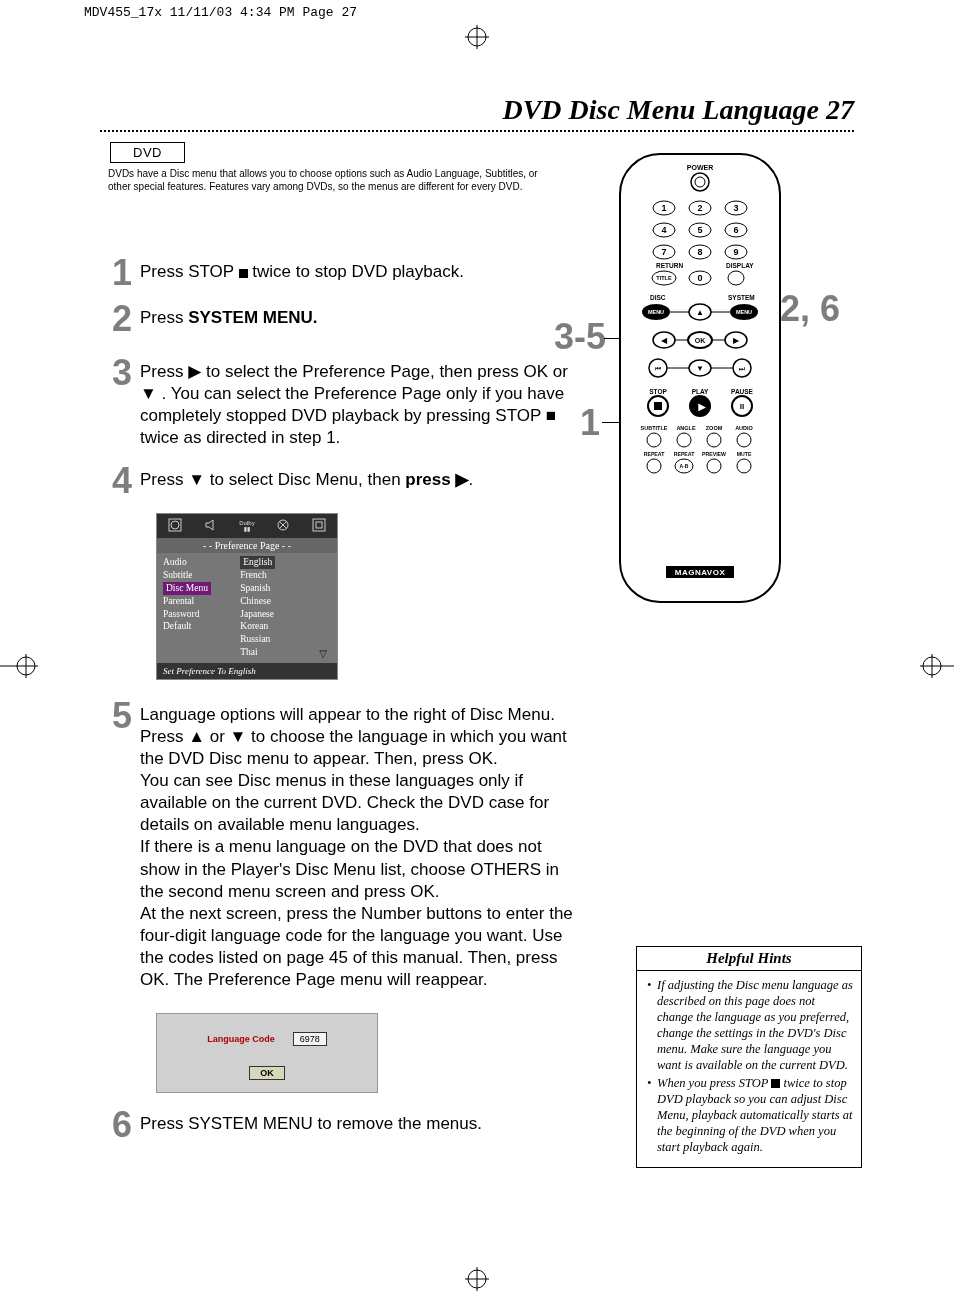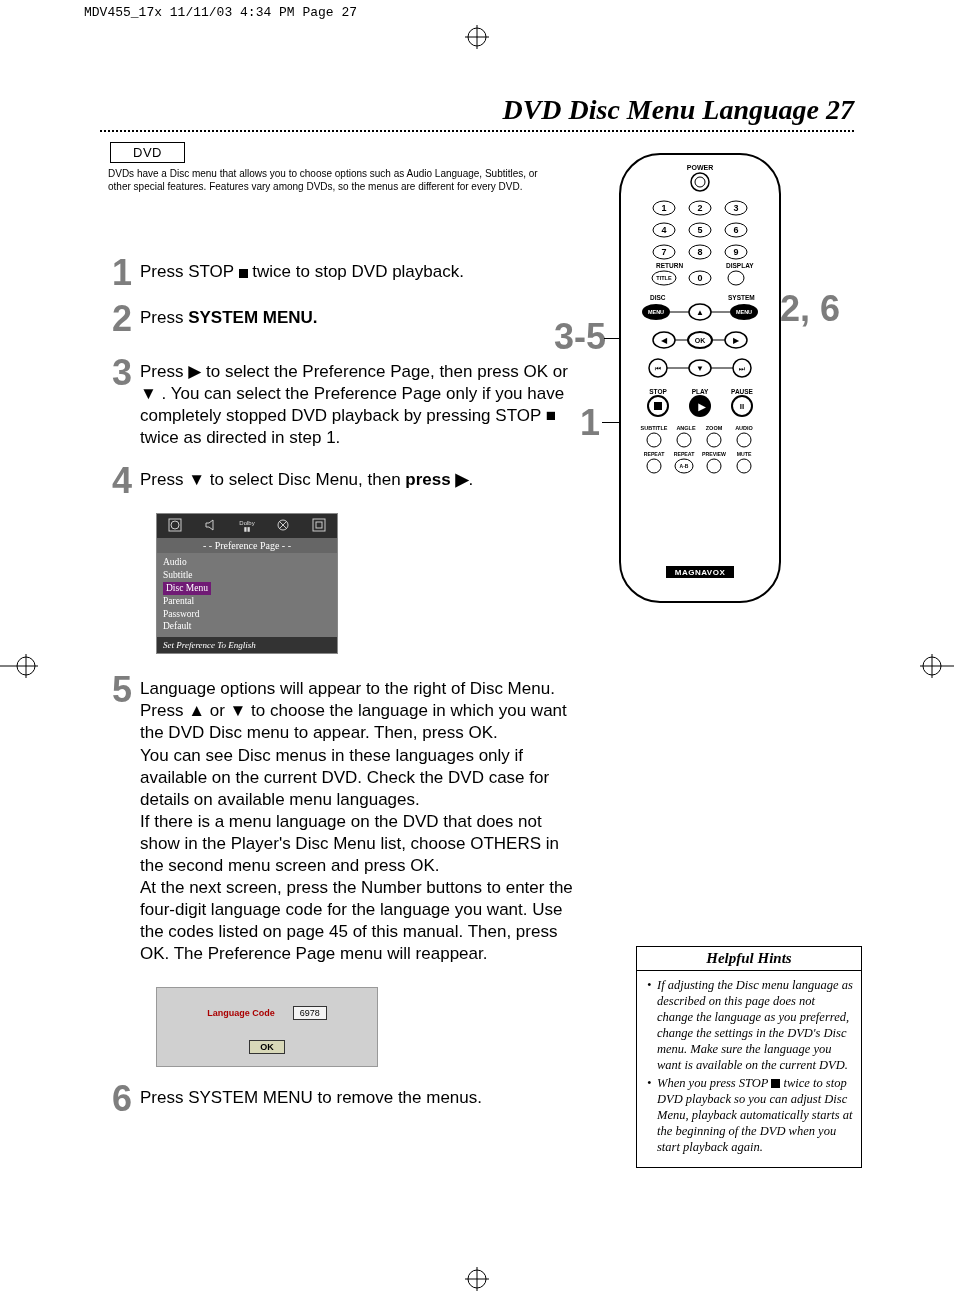--- a/index.html
+++ b/index.html
@@ -333,20 +333,31 @@
     <div class="pref-title-row">- -   Preference Page   - -</div>
     <div class="pref-body">
       <div class="pref-left">
         <div>Audio</div>
         <div>Subtitle</div>
         <div><span class="hl">Disc Menu</span></div>
         <div>Parental</div>
         <div>Password</div>
         <div>Default</div>
       </div>
+      <div class="pref-right" style="position:relative;">
+        <div><span class="hl">English</span></div>
+        <div>French</div>
+        <div>Spanish</div>
+        <div>Chinese</div>
+        <div>Japanese</div>
+        <div>Korean</div>
+        <div>Russian</div>
+        <div>Thai</div>
+        <div style="position:absolute; right:4px; bottom:-2px; color:#111; font-size:10px;">▽</div>
+      </div>
     </div>
     <div class="pref-footer">Set Preference To English</div>
   </div>
 
   <div class="step" style="margin-bottom:4px;">
     <div class="step-num">5</div>
     <div class="step-text">
       <span>Language options will appear to the right of Disc Menu. Press ▲ or ▼ to choose the language in which you want the DVD Disc menu to appear. Then, press OK.</span><br>
       <span>You can see Disc menus in these languages only if available on the current DVD. Check the DVD case for details on available menu languages.</span><br>
       <span>If there is a menu language on the DVD that does not show in the Player's Disc Menu list, choose OTHERS in the second menu screen and press OK.</span><br>

